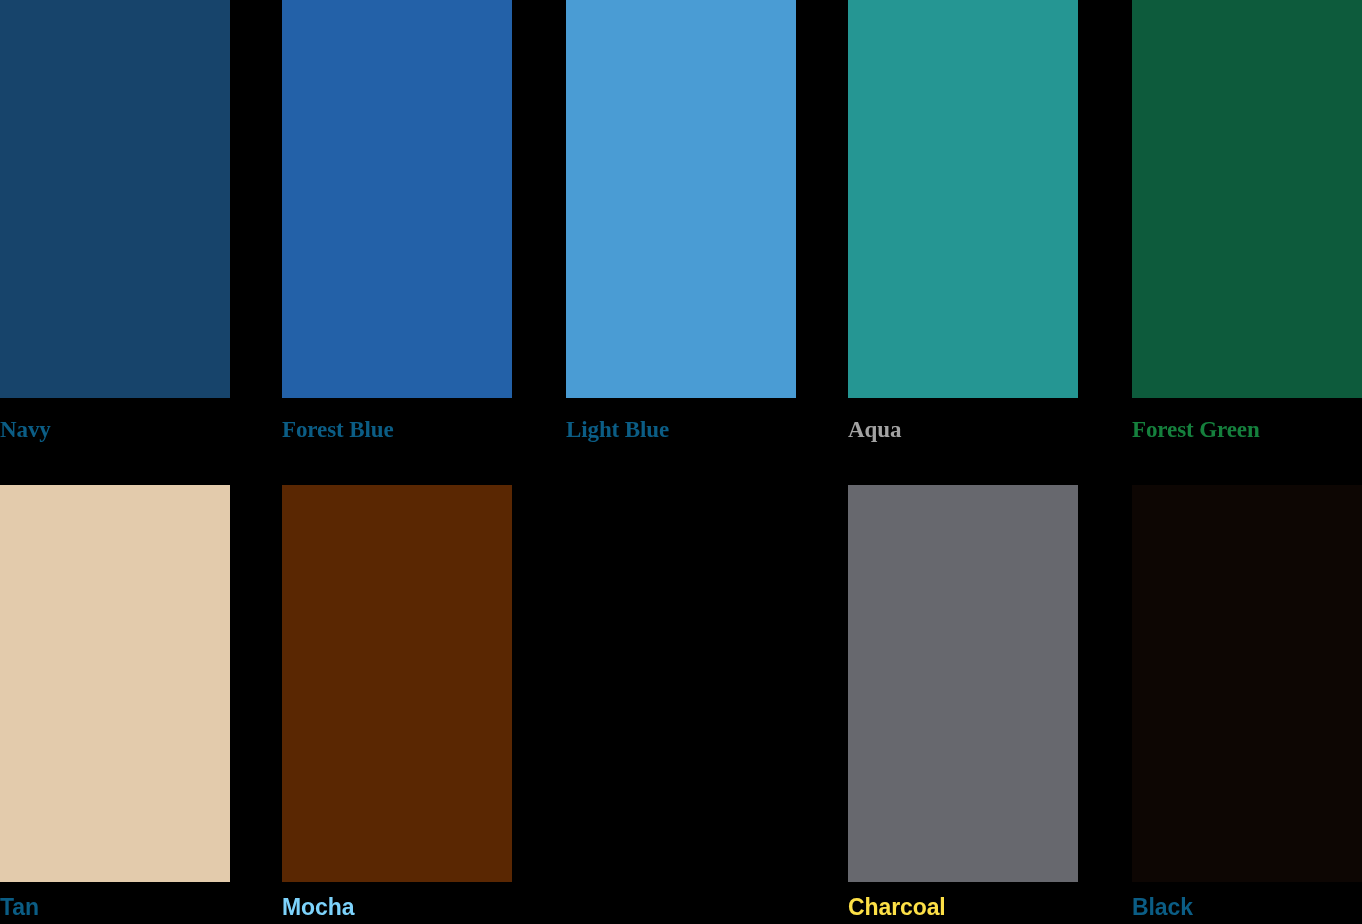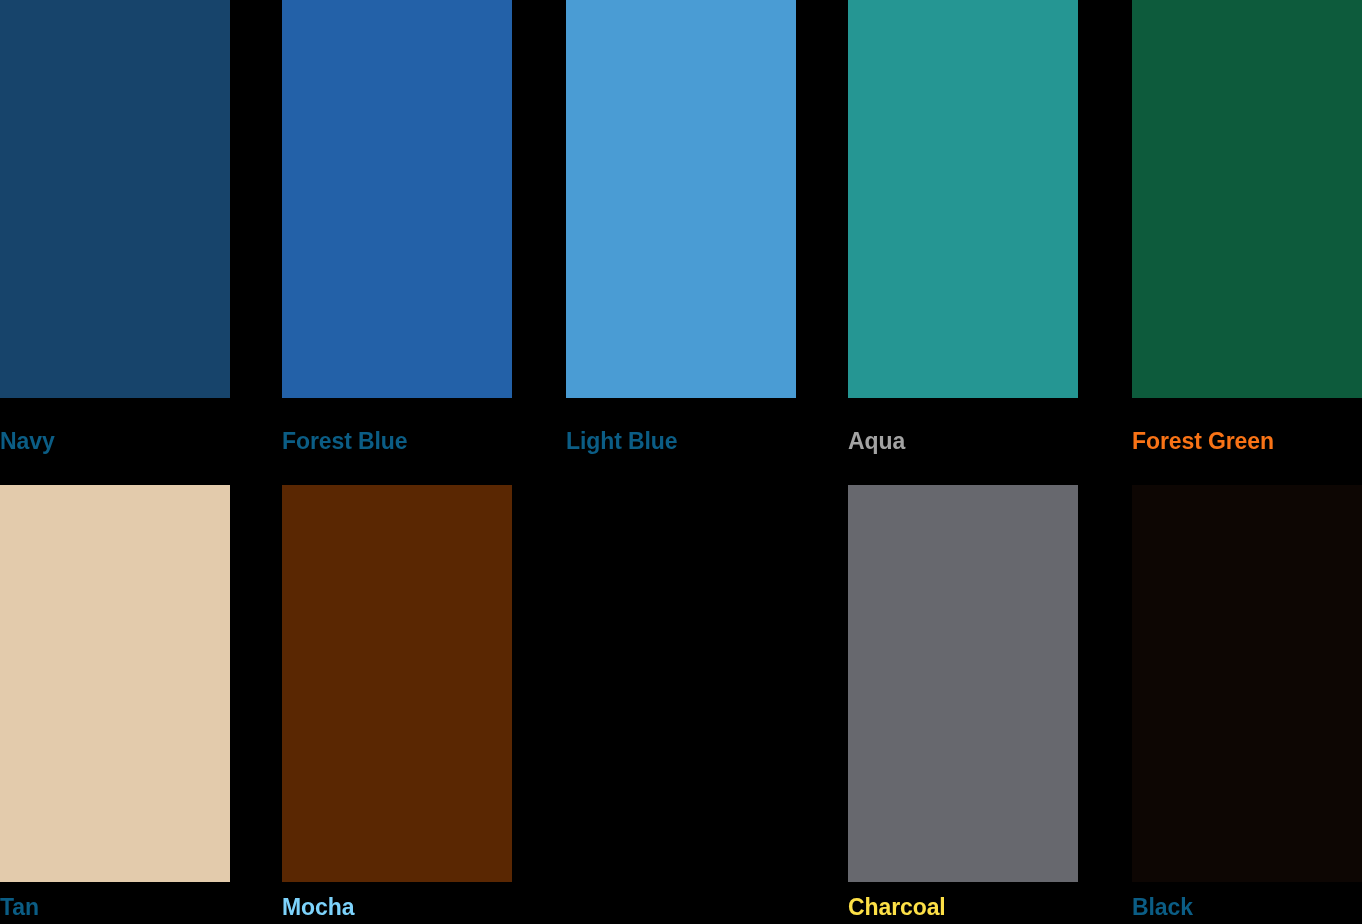--- a/index.html
+++ b/index.html
@@ -57,21 +57,21 @@
   .swatch-label {
     display: block;
     white-space: nowrap;
     color: #0b5d85;
     font-family: "Liberation Sans", sans-serif;
     font-weight: bold;
     font-size: 23px;
     letter-spacing: -0.1px;
     line-height: 1;
   }
-  #swatch-row-1 .swatch-label { margin-top: 32px; }
+  #swatch-row-1 .swatch-label { margin-top: 20px; font-family: Liberation Serif, serif; }
   #swatch-row-2 .swatch-label { margin-top: 14px; }
 </style>
 </head>
 <body style="background: rgb(0, 0, 0);">
 
 <div id="swatch-grid" style="background: rgb(0, 0, 0);">
 
   <div class="swatch-row" id="swatch-row-1">
 
     <div class="swatch-cell col-0">
@@ -89,21 +89,21 @@
       <span class="swatch-label" style="color: rgb(11, 93, 133);">Light Blue</span>
     </div>
 
     <div class="swatch-cell col-3">
       <span class="swatch-chip" style="background-color: rgb(37, 150, 147);"></span>
       <span class="swatch-label" style="color: #a3a3a3;">Aqua</span>
     </div>
 
     <div class="swatch-cell col-4">
       <span class="swatch-chip" style="background-color: rgb(13, 91, 60);"></span>
-      <span class="swatch-label" style="color: #f97316;">Forest Green</span>
+      <span class="swatch-label" style="color: #15803d;">Forest Green</span>
     </div>
 
   </div>
 
   <div class="swatch-row" id="swatch-row-2">
 
     <div class="swatch-cell col-0">
       <span class="swatch-chip" style="background-color: rgb(227, 203, 172);"></span>
       <span class="swatch-label" style="color: rgb(11, 93, 133);">Tan</span>
     </div>

